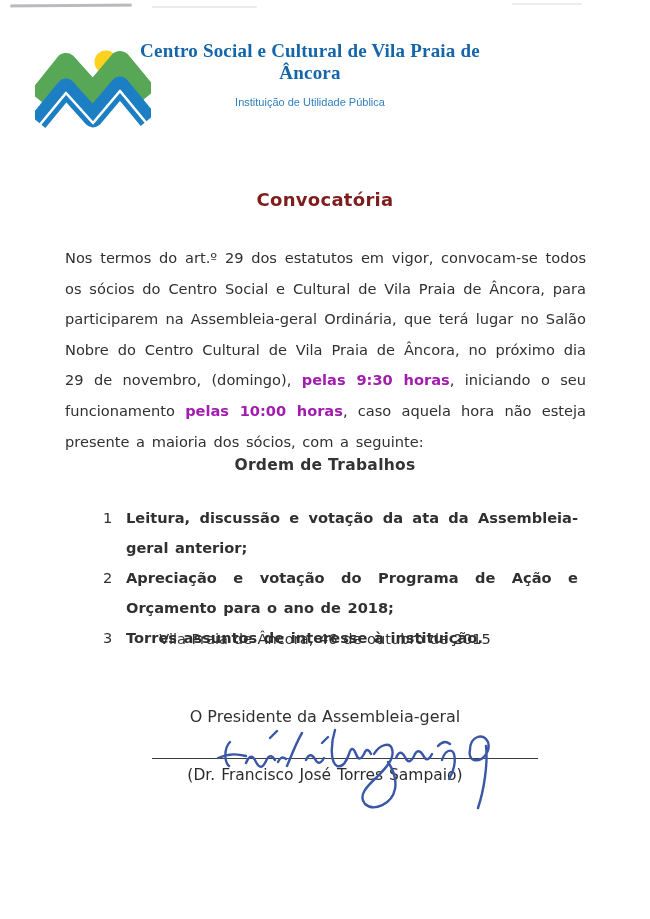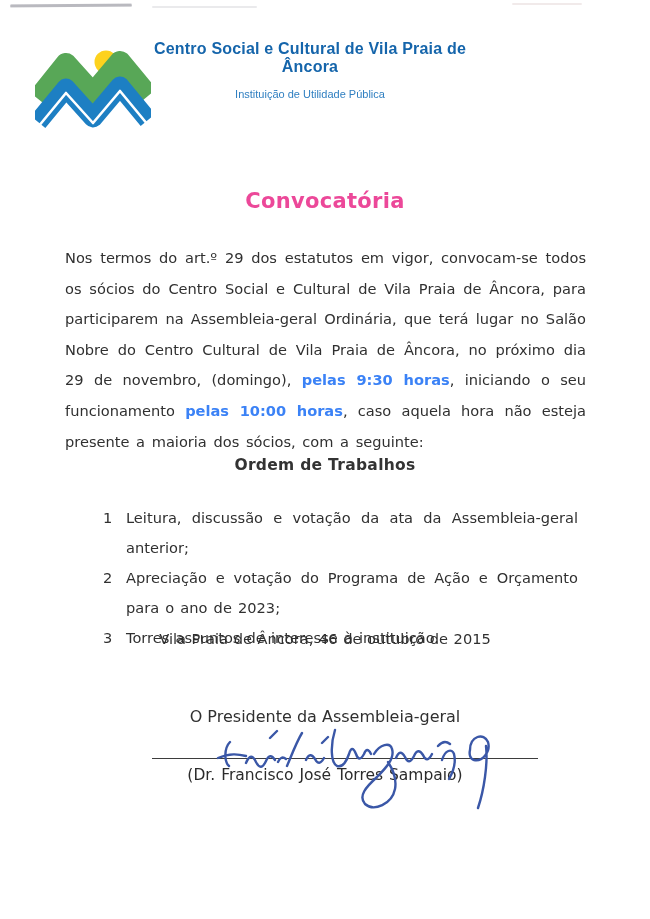--- a/index.html
+++ b/index.html
@@ -22,54 +22,55 @@
   .artifact.pink  { background: #e4d6d6; opacity: 0.5; }
 
   
   .logo-svg { left: 35px; top: 37px; width: 116px; height: 96px; }
   .header-text {
     left: 140px; top: 40px; width: 340px;
     text-align: center;
     font-family: "Liberation Sans", sans-serif;
   }
   .org-name {
-    font-size: 16px; font-weight: bold; color: #1565ab;
+    font-size: 19px; font-weight: bold; color: #1565ab;
     letter-spacing: 0.2px;
+    font-family: Liberation Serif, serif;
   }
   .org-subtitle {
     margin-top: 12px;
     font-size: 11px; color: #2f7fc1;
   }
 
   
   .doc-title {
     left: 0; top: 189px; width: 650px;
     text-align: center;
-    font-size: 21px; font-weight: bold; color: #ec4899;
+    font-size: 18px; font-weight: bold; color: #7f1d1d;
     letter-spacing: 0.3px;
   }
   .body-par {
     left: 65px; top: 243px; width: 521px;
     font-size: 14.6px; line-height: 30.6px;
     text-align: justify;
     word-spacing: 2px;
     color: #303030;
   }
-  .body-par b { color: #3b82f6; }
+  .body-par b { color: #a21caf; }
 
   .agenda-title {
     left: 0; top: 456px; width: 650px;
     text-align: center;
     font-size: 15.5px; font-weight: bold; color: #333;
     letter-spacing: 0.3px;
   }
   .agenda { left: 103px; top: 503px; width: 475px; }
   .agenda-item { display: flex; font-size: 14.6px; line-height: 30px; color: #303030; }
   .agenda-num { width: 23px; flex: 0 0 23px; }
-  .agenda-text { flex: 1; text-align: justify; word-spacing: 1.5px; }
+  .agenda-text { flex: 1; text-align: justify; word-spacing: 1.5px; font-weight: bold; }
 
   .dateline {
     left: 0; top: 630px; width: 650px;
     text-align: center;
     font-size: 14.6px; color: #303030;
     word-spacing: 1px;
   }
 
   
   .signer-role {
@@ -116,21 +117,21 @@
 
   <div class="abs agenda-title">Ordem de Trabalhos</div>
 
   <div class="abs agenda">
     <div class="agenda-item">
       <span class="agenda-num">1</span>
       <span class="agenda-text">Leitura, discussão e votação da ata da Assembleia-geral anterior;</span>
     </div>
     <div class="agenda-item">
       <span class="agenda-num">2</span>
-      <span class="agenda-text">Apreciação e votação do Programa de Ação e Orçamento para o ano de 2023;</span>
+      <span class="agenda-text">Apreciação e votação do Programa de Ação e Orçamento para o ano de 2018;</span>
     </div>
     <div class="agenda-item">
       <span class="agenda-num">3</span>
       <span class="agenda-text">Torres assuntos de interesse à instituição.</span>
     </div>
   </div>
 
   <div class="abs dateline">Vila Praia de Âncora, 46 de outubro de 2015</div>
 
   <div class="abs signer-role">O Presidente da Assembleia-geral</div>

